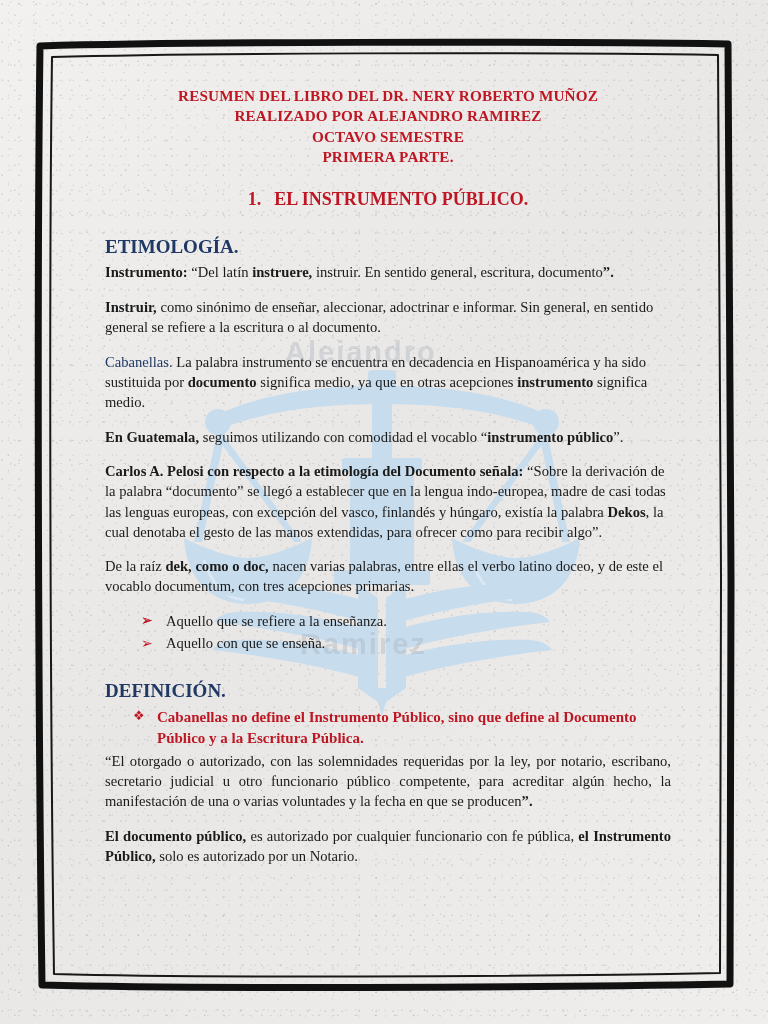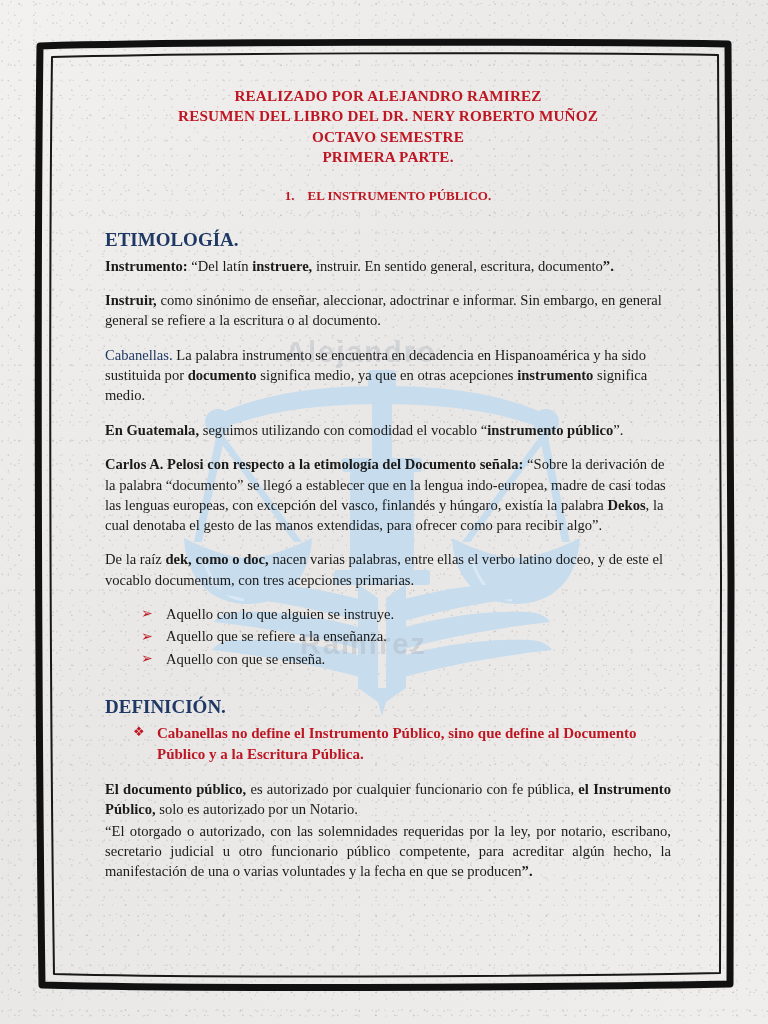--- a/index.html
+++ b/index.html
@@ -83,21 +83,21 @@
     font-size: 15.2px;
     letter-spacing: 0.15px;
     line-height: 1.34;
   }
   .title-block .tline { display: block; }
 
   .section-number {
     text-align: center;
     color: #BE1622;
     font-weight: 700;
-    font-size: 13px;
+    font-size: 18px;
     margin-top: 20px;
   }
   .section-number .num { margin-right: 13px; }
 
   .hdr-blue {
     color: #1F3864;
     font-weight: 700;
     font-size: 19px;
     margin-top: 22px;
   }
@@ -232,78 +232,78 @@
                C520 988 190 989 42 985 C38 700 37 270 40 46 Z" fill="none" stroke="#111111" stroke-width="7" stroke-linejoin="round"></path>
 
       <path d="M52 57 C190 53 515 52 718 55 C721 262 722 698 720 973
                C512 977 196 978 54 974 C50 700 49 272 52 57 Z" fill="none" stroke="#181818" stroke-width="2" stroke-linejoin="round"></path>
     </svg>
   </div>
 
   <div id="content">
 
     <div class="title-block">
+      <span class="tline">RESUMEN DEL LIBRO DEL DR. NERY ROBERTO MUÑOZ</span>
       <span class="tline">REALIZADO POR ALEJANDRO RAMIREZ</span>
-      <span class="tline">RESUMEN DEL LIBRO DEL DR. NERY ROBERTO MUÑOZ</span>
       <span class="tline">OCTAVO SEMESTRE</span>
       <span class="tline">PRIMERA PARTE.</span>
     </div>
 
     <div class="section-number">
       <span class="num">1.</span><span>EL INSTRUMENTO PÚBLICO.</span>
     </div>
 
     <div class="hdr-blue">ETIMOLOGÍA.</div>
 
     <p class="para gap-sm">
       <b>Instrumento:</b><span> “Del latín </span><b>instruere,</b><span> instruir. En sentido general, escritura, documento</span><b>”.</b>
     </p>
 
     <p class="para gap">
-      <b>Instruir,</b><span> como sinónimo de enseñar, aleccionar, adoctrinar e informar. Sin embargo, en general general se refiere a la escritura o al documento.</span>
+      <b>Instruir,</b><span> como sinónimo de enseñar, aleccionar, adoctrinar e informar. Sin general, en sentido general se refiere a la escritura o al documento.</span>
     </p>
 
     <p class="para gap">
       <span class="blue-b">Cabanellas.</span><span> La palabra instrumento se encuentra en decadencia en Hispanoamérica y ha sido sustituida por </span><b>documento</b><span> significa medio, ya que en otras acepciones </span><b>instrumento</b><span> significa medio.</span>
     </p>
 
     <p class="para gap">
       <b>En Guatemala,</b><span> seguimos utilizando con comodidad el vocablo “</span><b>instrumento público</b><span>”.</span>
     </p>
 
     <p class="para gap">
       <b>Carlos A. Pelosi con respecto a la etimología del Documento señala:</b><span> “Sobre la derivación de la palabra “documento” se llegó a establecer que en la lengua indo-europea, madre de casi todas las lenguas europeas, con excepción del vasco, finlandés y húngaro, existía la palabra </span><b>Dekos</b><span>, la cual denotaba el gesto de las manos extendidas, para ofrecer como para recibir algo”.</span>
     </p>
 
     <p class="para gap">
       <span>De la raíz </span><b>dek, como o doc,</b><span> nacen varias palabras, entre ellas el verbo latino doceo, y de este el vocablo documentum, con tres acepciones primarias.</span>
     </p>
 
     <ul class="arrow-list">
       <li>
-        <span class="bullet-arrow">➢</span><span>Aquello con lo que alguien se instruye.</span>
+        <span class="bullet-arrow">➢</span>
       </li>
       <li>
         <span class="bullet-arrow">➢</span><span>Aquello que se refiere a la enseñanza.</span>
       </li>
       <li>
         <span class="bullet-arrow">➢</span><span>Aquello con que se enseña.</span>
       </li>
     </ul>
 
     <div class="hdr-blue tight">DEFINICIÓN.</div>
 
     <ul class="diamond-list">
       <li>
         <span class="bullet-diamond">❖</span><span>Cabanellas no define el Instrumento Público, sino que define al Documento Público y a la Escritura Pública.</span>
       </li>
     </ul>
 
+    <p class="para justify gap-sm">
+      <span>“El otorgado o autorizado, con las solemnidades requeridas por la ley, por notario, escribano, secretario judicial u otro funcionario público competente, para acreditar algún hecho, la manifestación de una o varias voluntades y la fecha en que se producen</span><b>”.</b>
+    </p>
+
     <p class="para justify gap">
       <b>El documento público,</b><span> es autorizado por cualquier funcionario con fe pública, </span><b>el Instrumento Público,</b><span> solo es autorizado por un Notario.</span>
     </p>
 
-    <p class="para justify gap-sm">
-      <span>“El otorgado o autorizado, con las solemnidades requeridas por la ley, por notario, escribano, secretario judicial u otro funcionario público competente, para acreditar algún hecho, la manifestación de una o varias voluntades y la fecha en que se producen</span><b>”.</b>
-    </p>
-
   </div>
 </div>
 
 </body></html>

